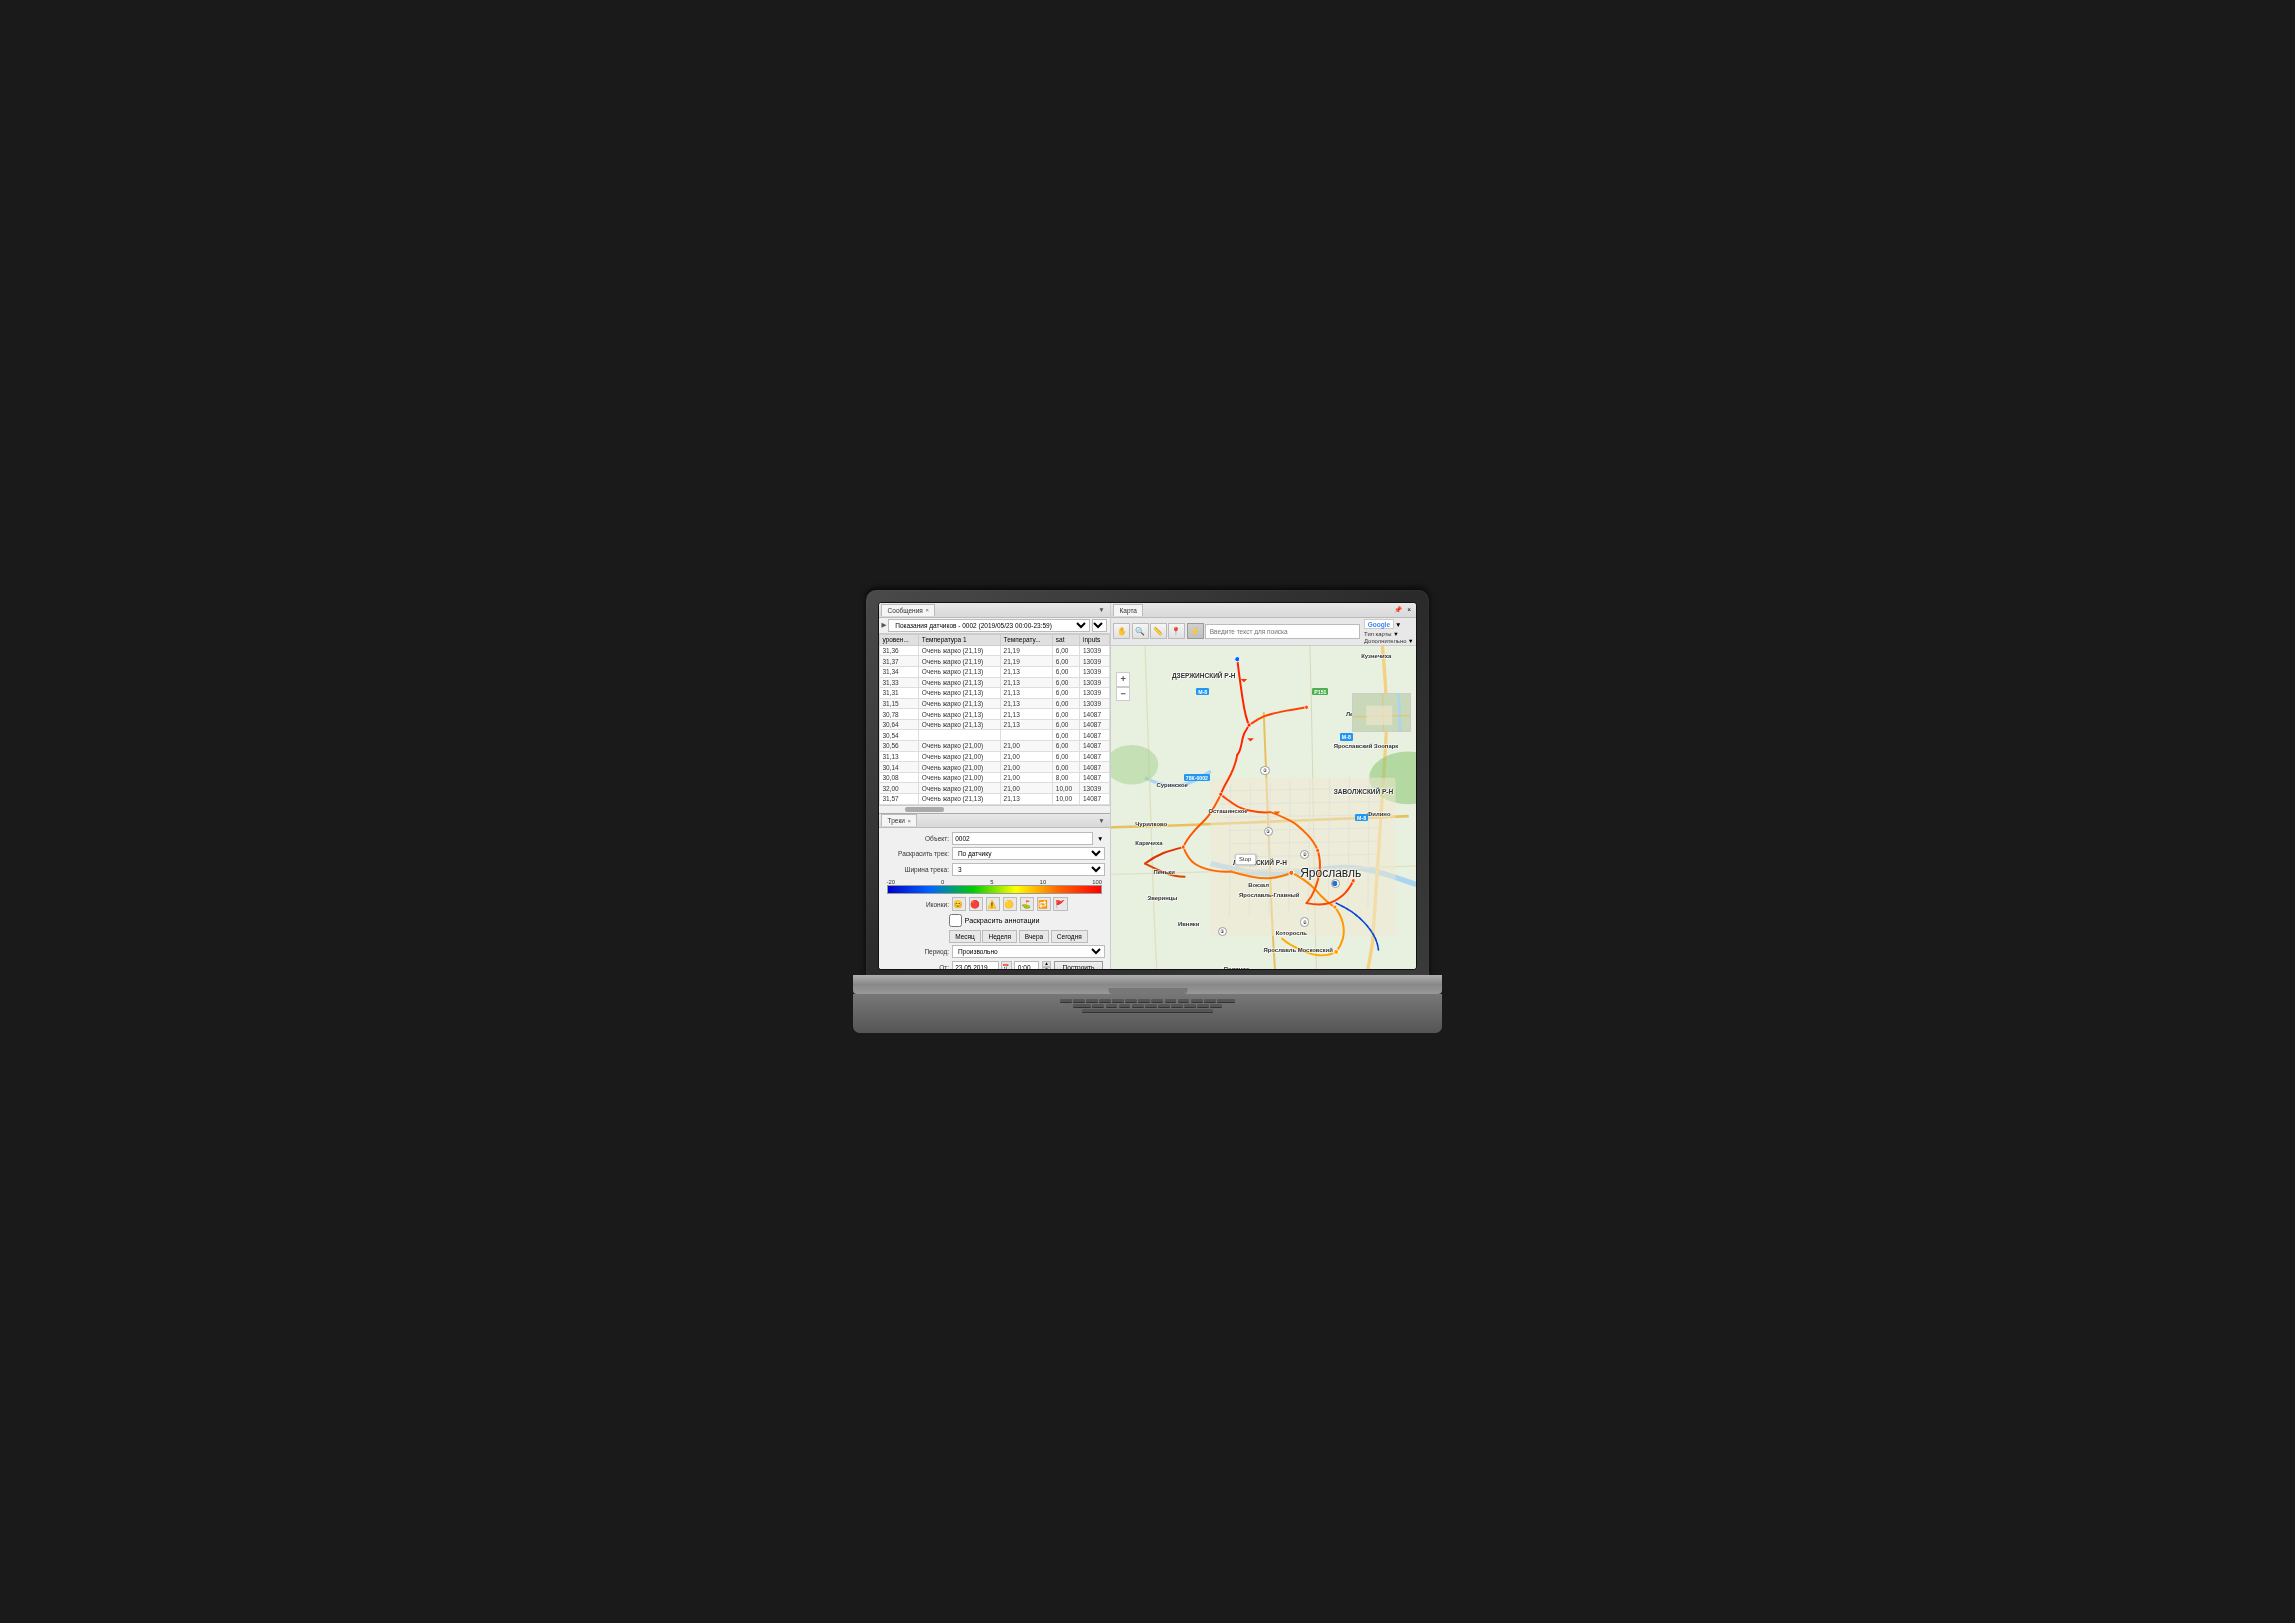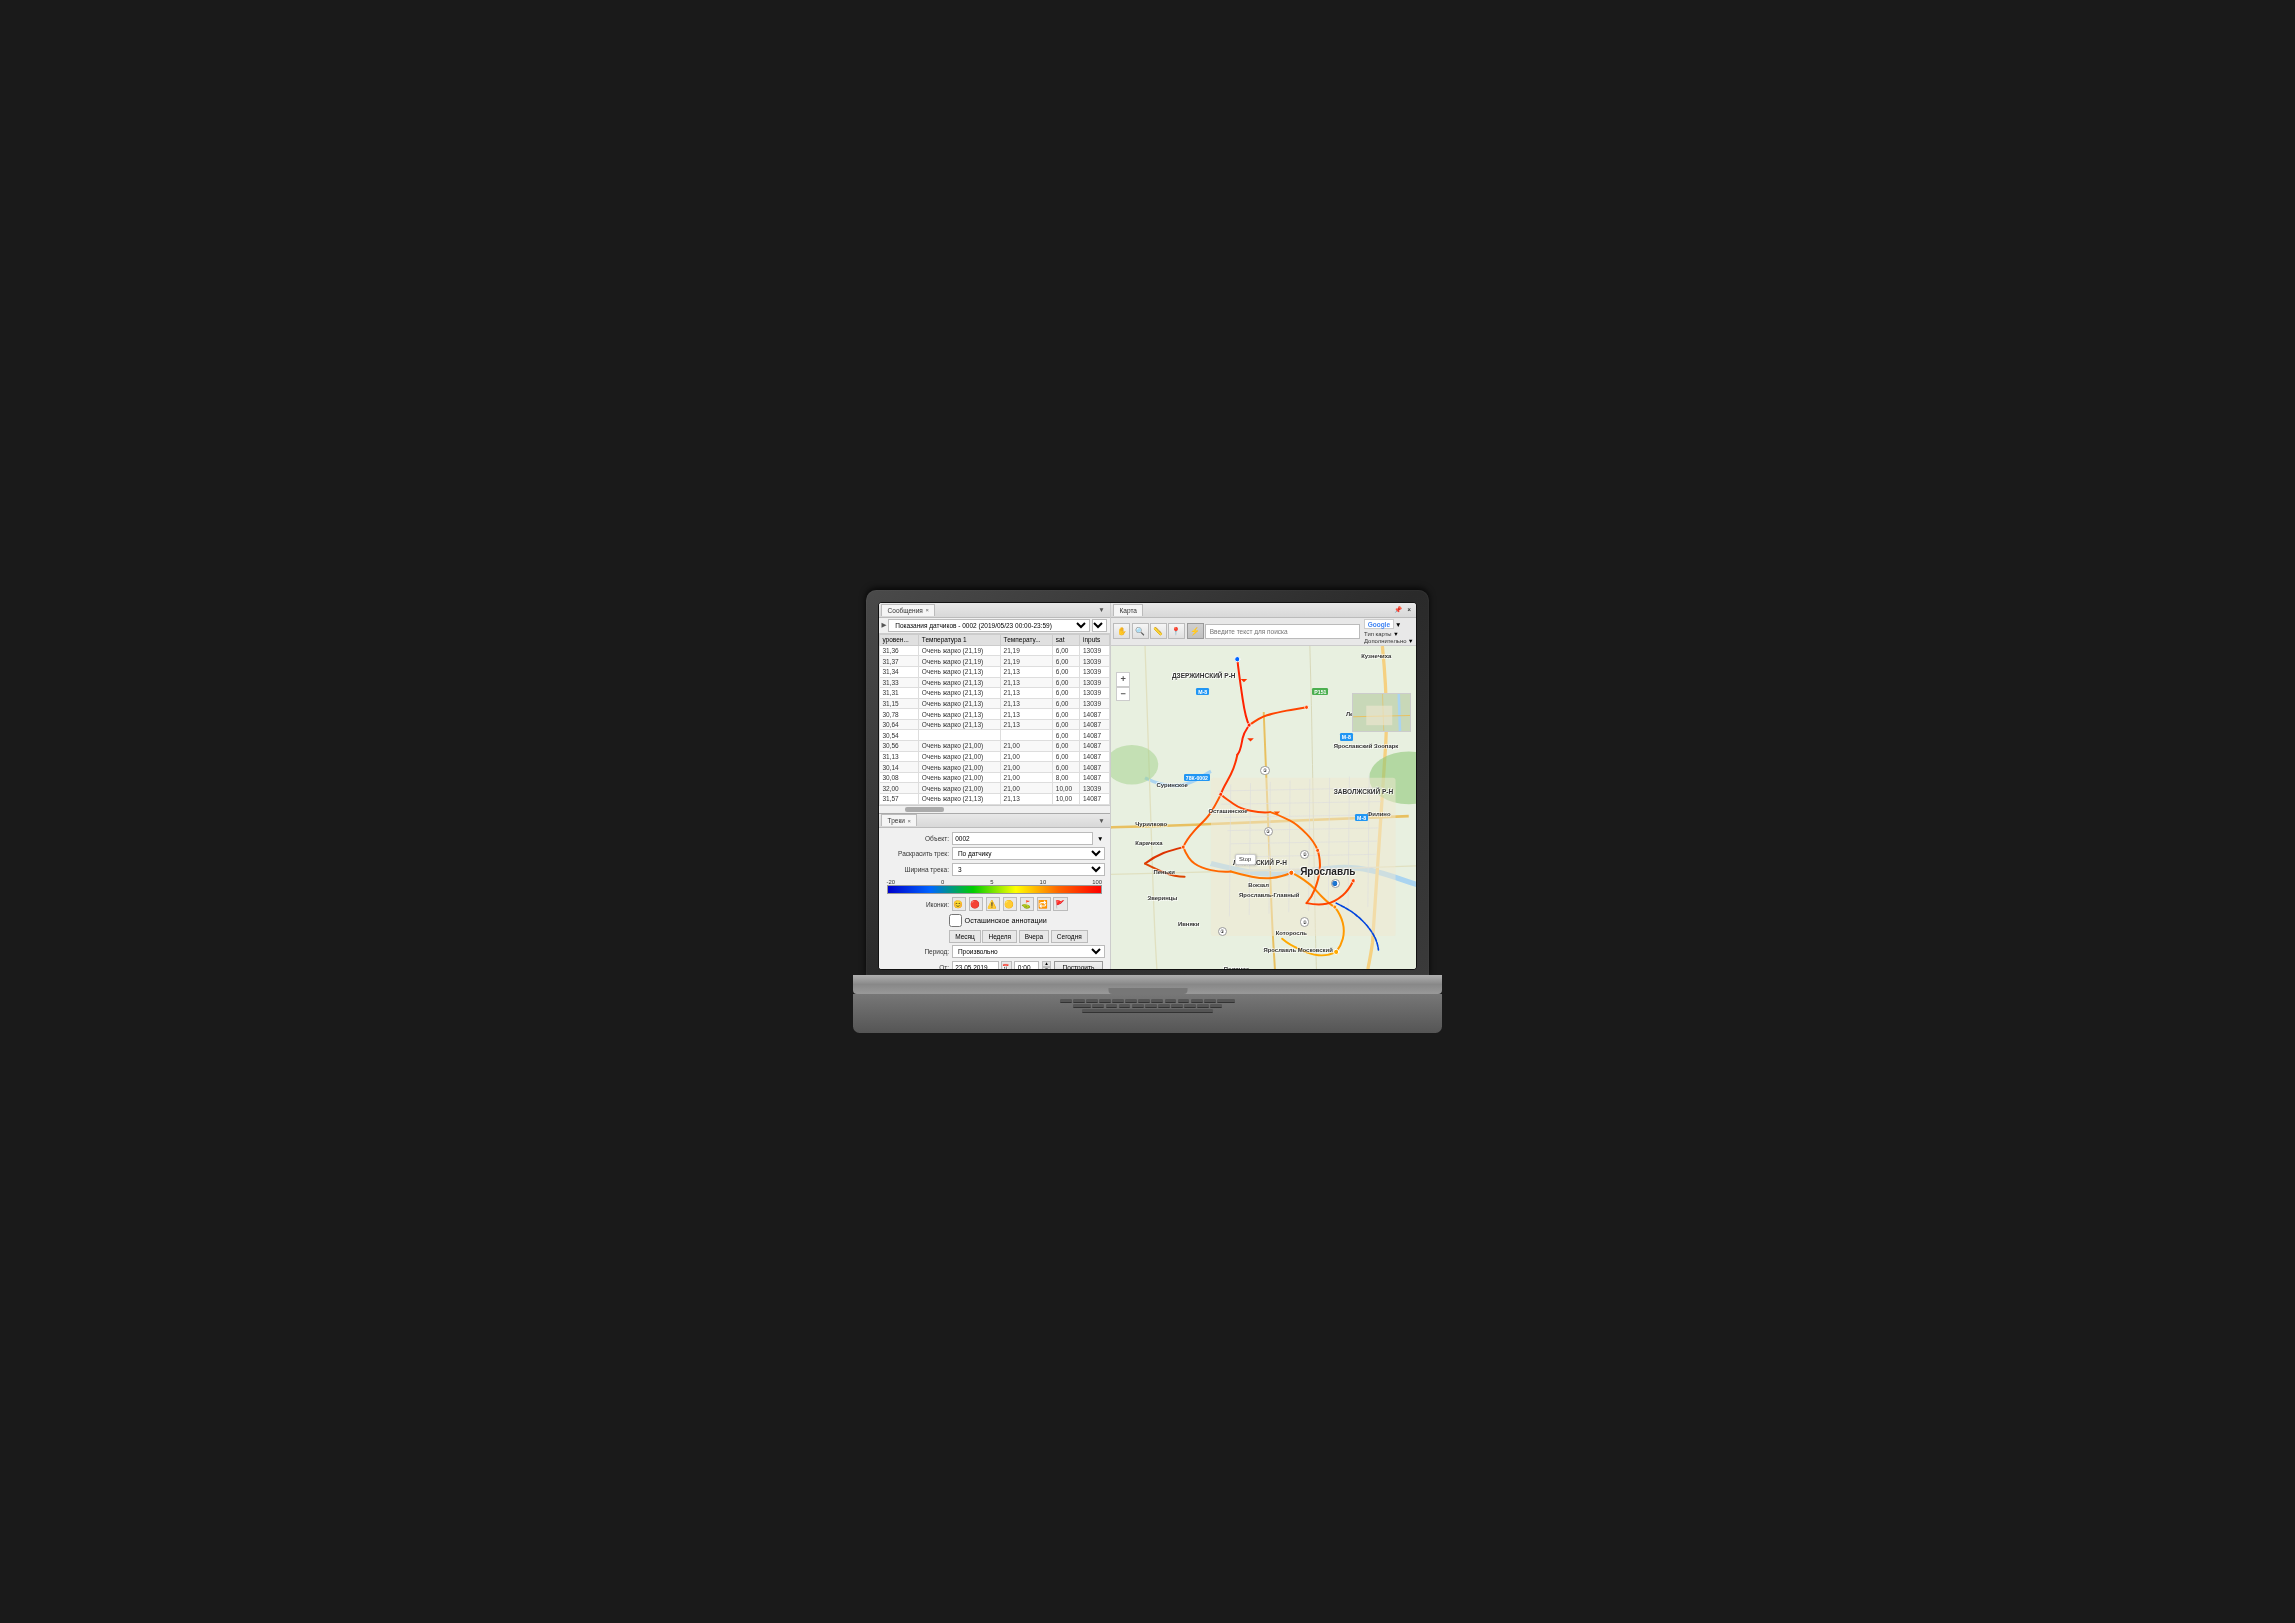--- a/index.html
+++ b/index.html
@@ -525,23 +525,23 @@
       font-size: 5.9px;
       color: #333;
       font-weight: bold;
       z-index: 5;
       white-space: nowrap;
       text-shadow: 0.7px 0.7px 0.7px white, -0.7px -0.7px 0.7px white;
     }
 
     .map-city-label {
       position: absolute;
-      font-size: 10px;
+      font-size: 12px;
       color: #222;
-      font-weight: bold;
+      font-weight: normal;
       z-index: 5;
       white-space: nowrap;
       text-shadow: 0.7px 0.7px 1.3px white, -0.7px -0.7px 1.3px white;
     }
 
     .map-road-badge {
       position: absolute;
       background: #4caf50;
       color: white;
       font-size: 5.2px;
@@ -794,21 +794,21 @@
                 <div class="icon-btn">🔴</div>
                 <div class="icon-btn">⚠️</div>
                 <div class="icon-btn">🟡</div>
                 <div class="icon-btn">⛳</div>
                 <div class="icon-btn">🔁</div>
                 <div class="icon-btn">🚩</div>
               </div>
 
               <div class="checkbox-row">
                 <input type="checkbox" style="">
-                <span>Осташинское аннотации</span>
+                <span>Раскрасить аннотации</span>
               </div>
 
               <div class="period-buttons">
                 <button class="period-btn">Месяц</button>
                 <button class="period-btn">Неделя</button>
                 <button class="period-btn">Вчера</button>
                 <button class="period-btn">Сегодня</button>
               </div>
 
               <div class="period-select-row">

